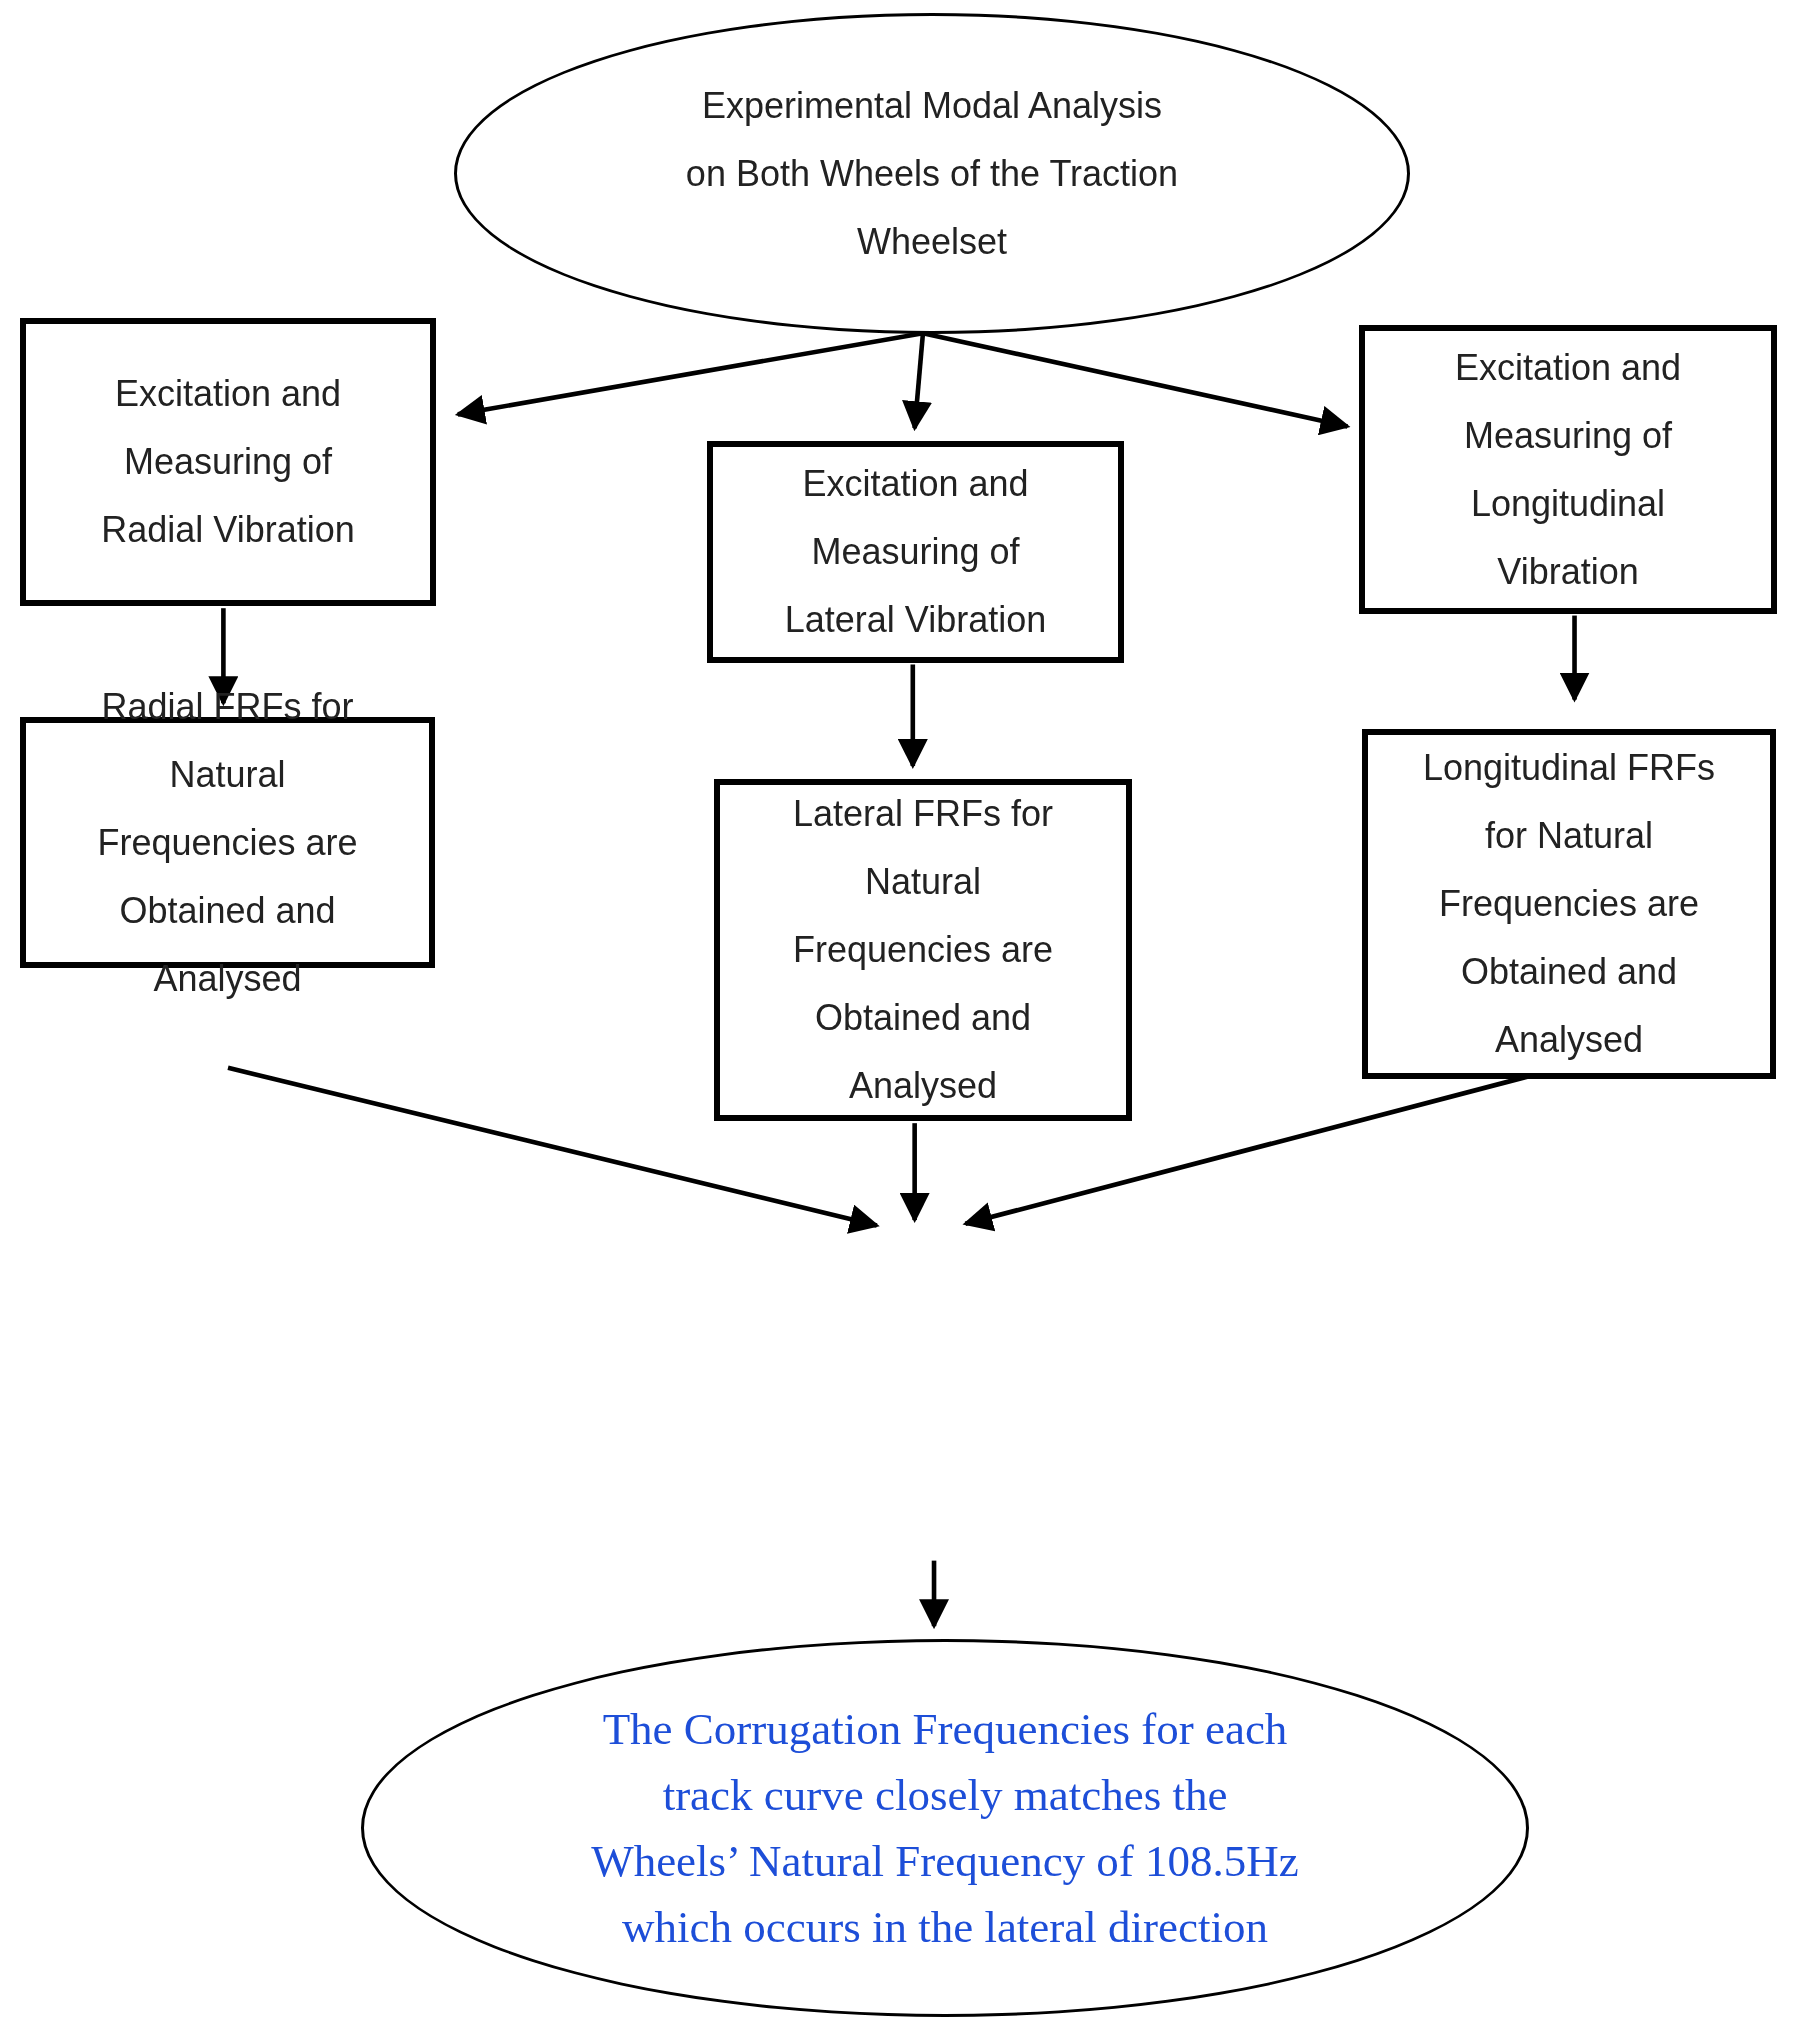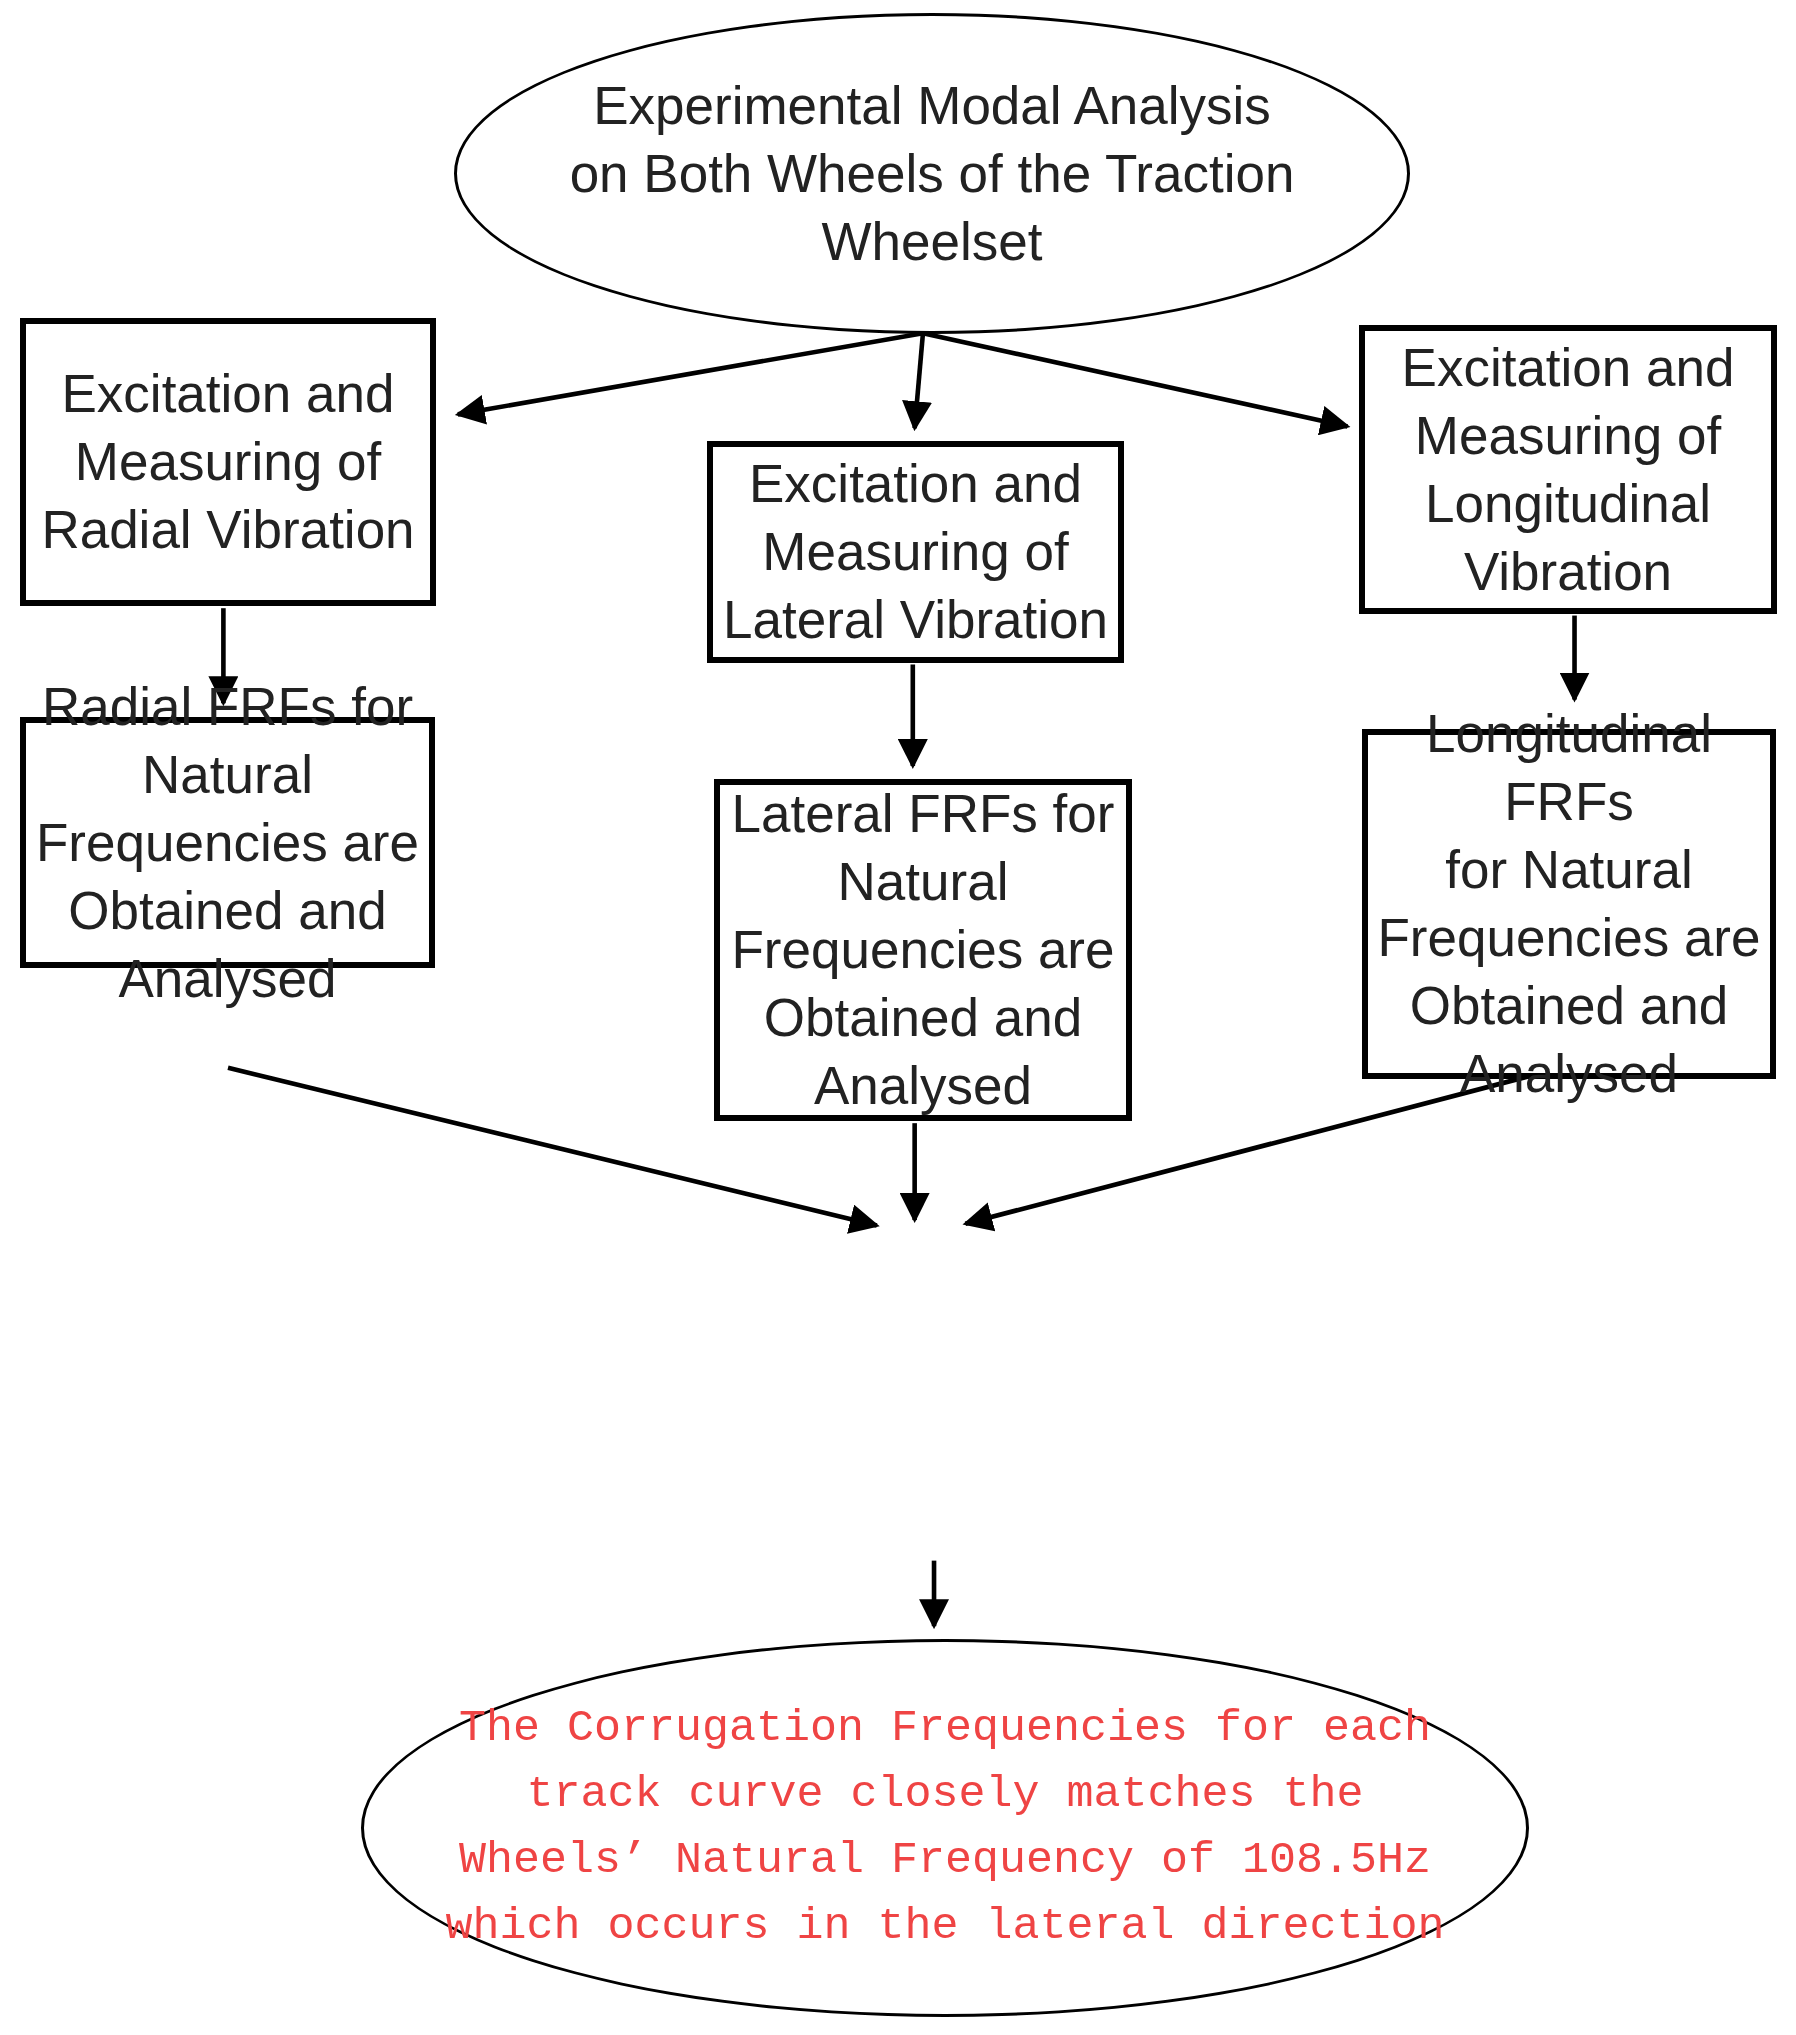--- a/index.html
+++ b/index.html
@@ -26,29 +26,29 @@
     align-items: center;
     justify-content: center;
     text-align: center;
     box-sizing: border-box;
     background: #ffffff;
   }
   .rect-node { border: 6.5px solid #000000; }
   .ellipse-node { border: 3.7px solid #000000; border-radius: 50%; background: transparent; }
   .sans {
     font-family: "Liberation Sans", sans-serif;
-    font-size: 53px;
+    font-size: 36px;
     line-height: 68px;
     color: #222222;
   }
   .serif {
-    font-family: Liberation Mono, monospace;
+    font-family: Liberation Serif, serif;
     font-size: 45px;
     line-height: 66px;
-    color: #ef4444;
+    color: #1d4ed8;
   }
   .node-text { white-space: pre-line; }
 </style>
 </head>
 <body>
 
 <div id="canvas">
 
   <svg id="connectors" viewBox="0 0 1947 2205" xmlns="http://www.w3.org/2000/svg">
     <defs>

